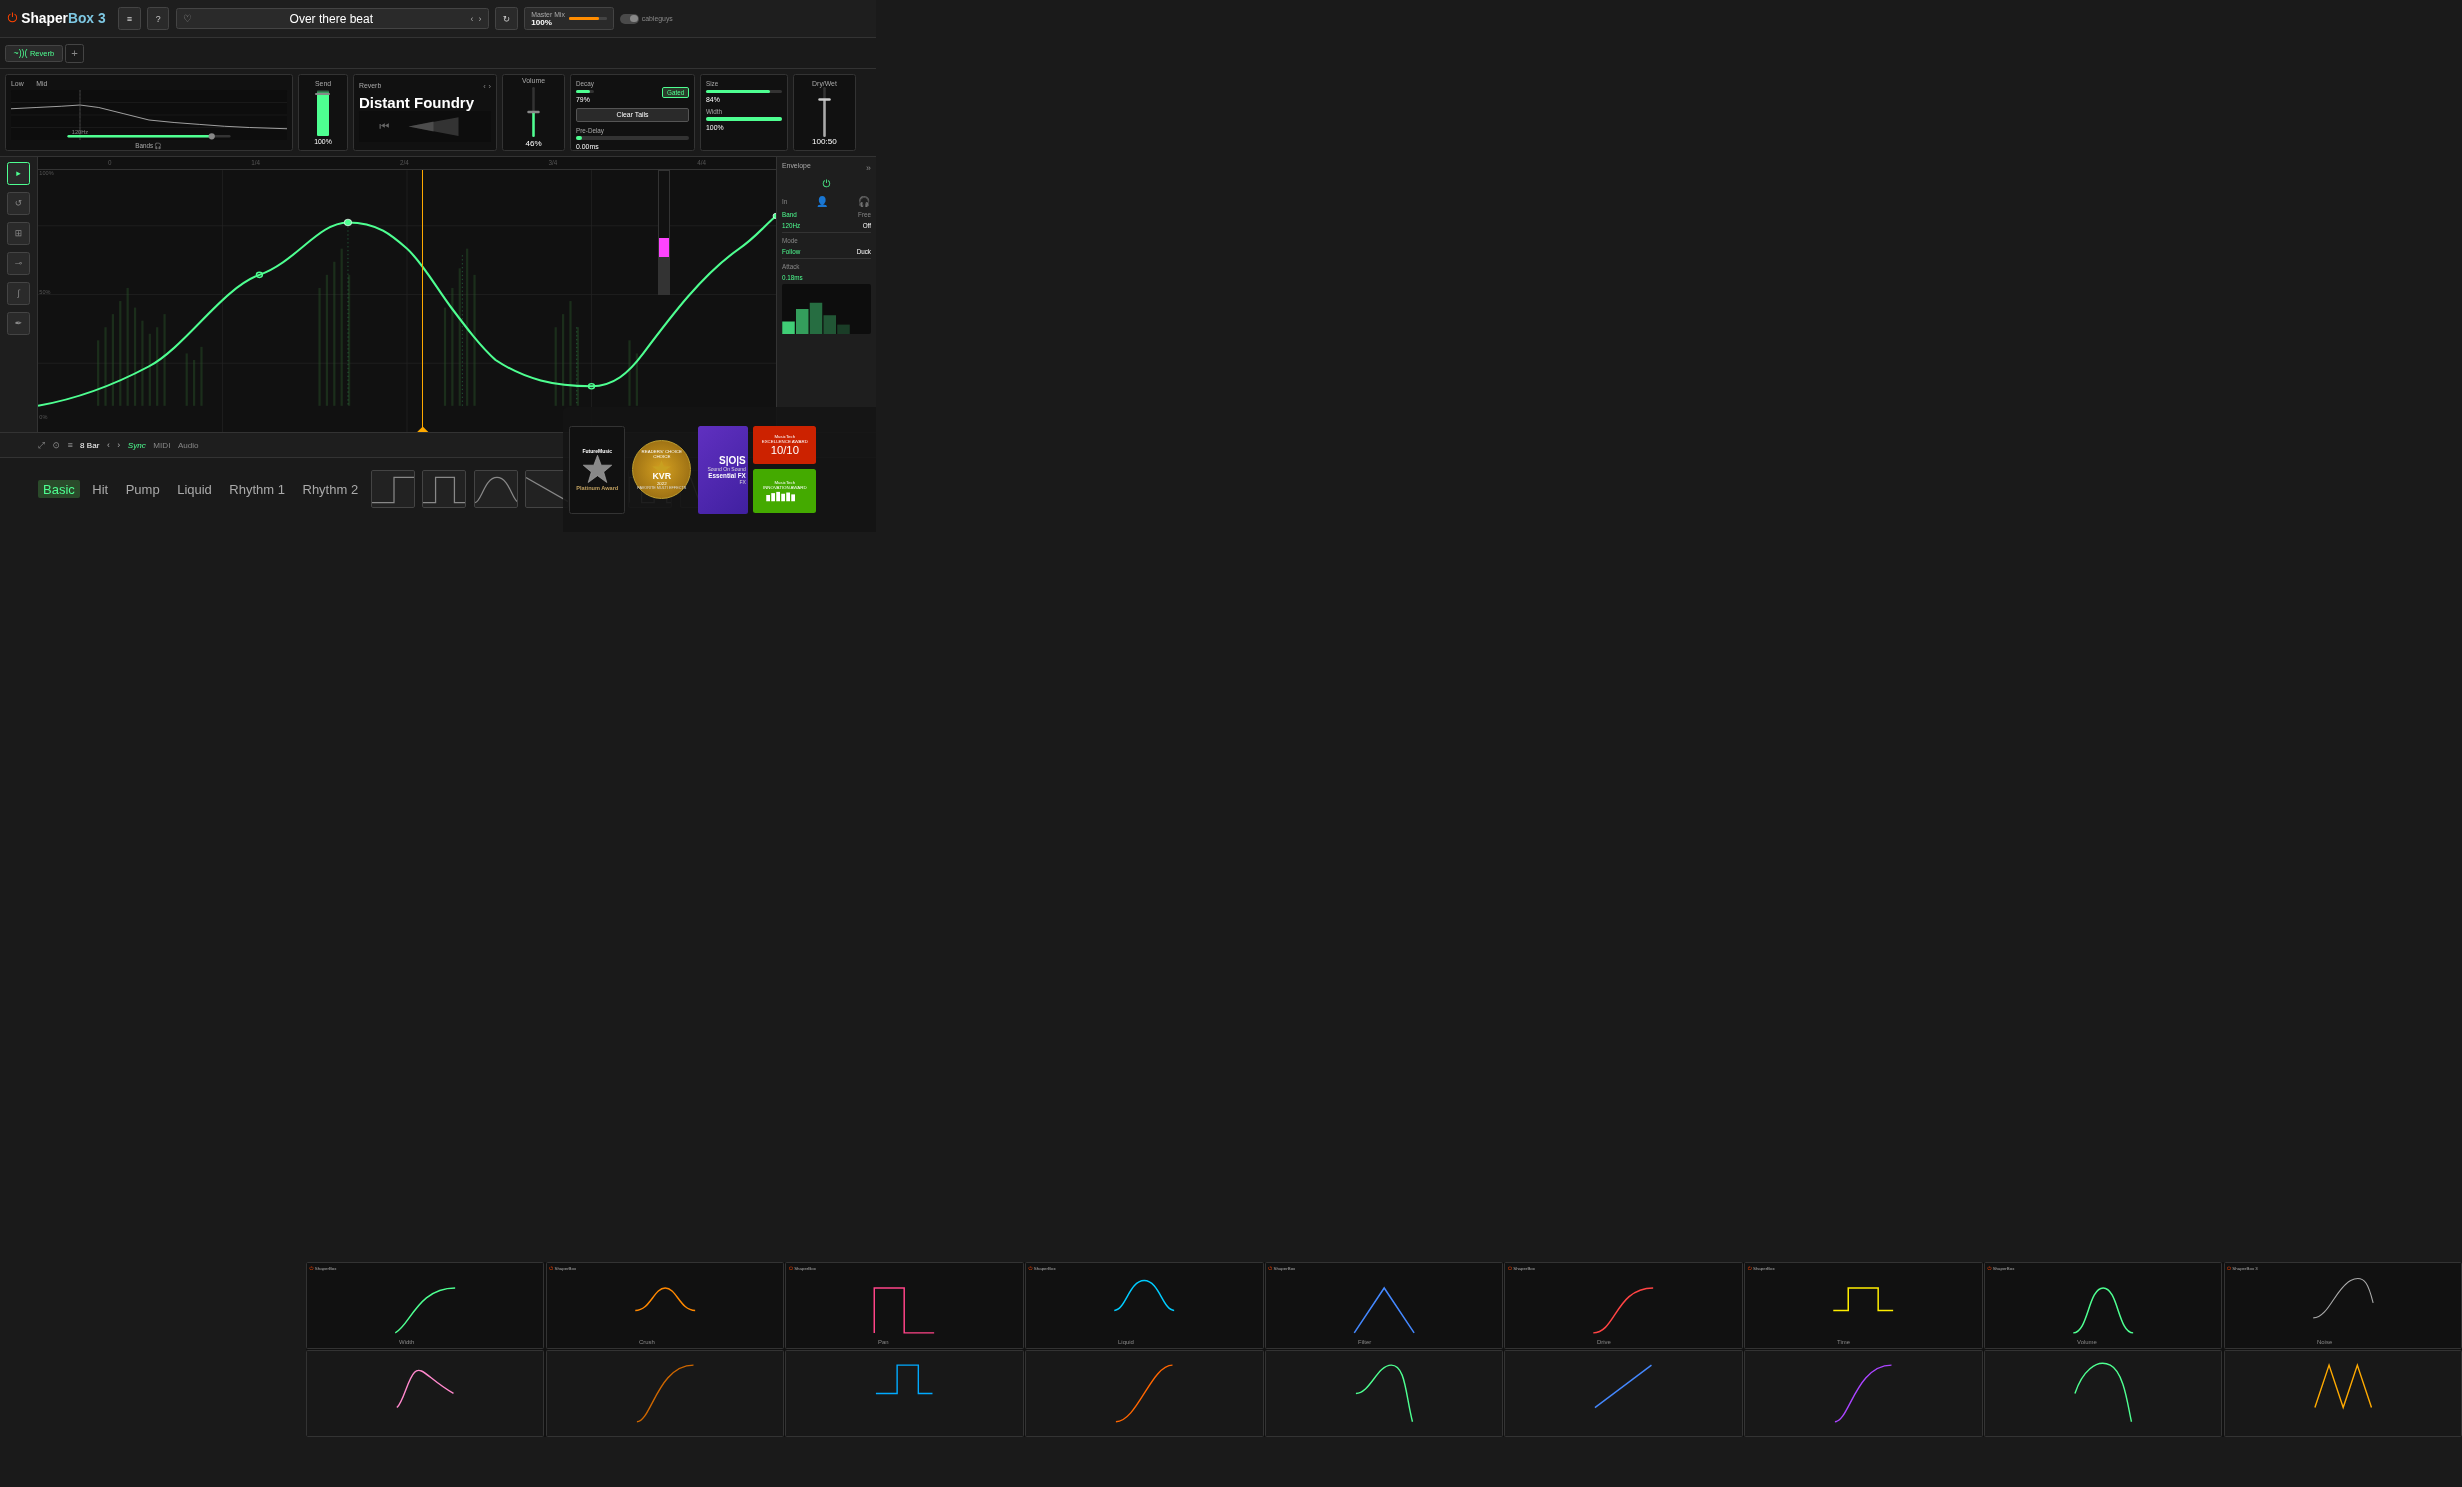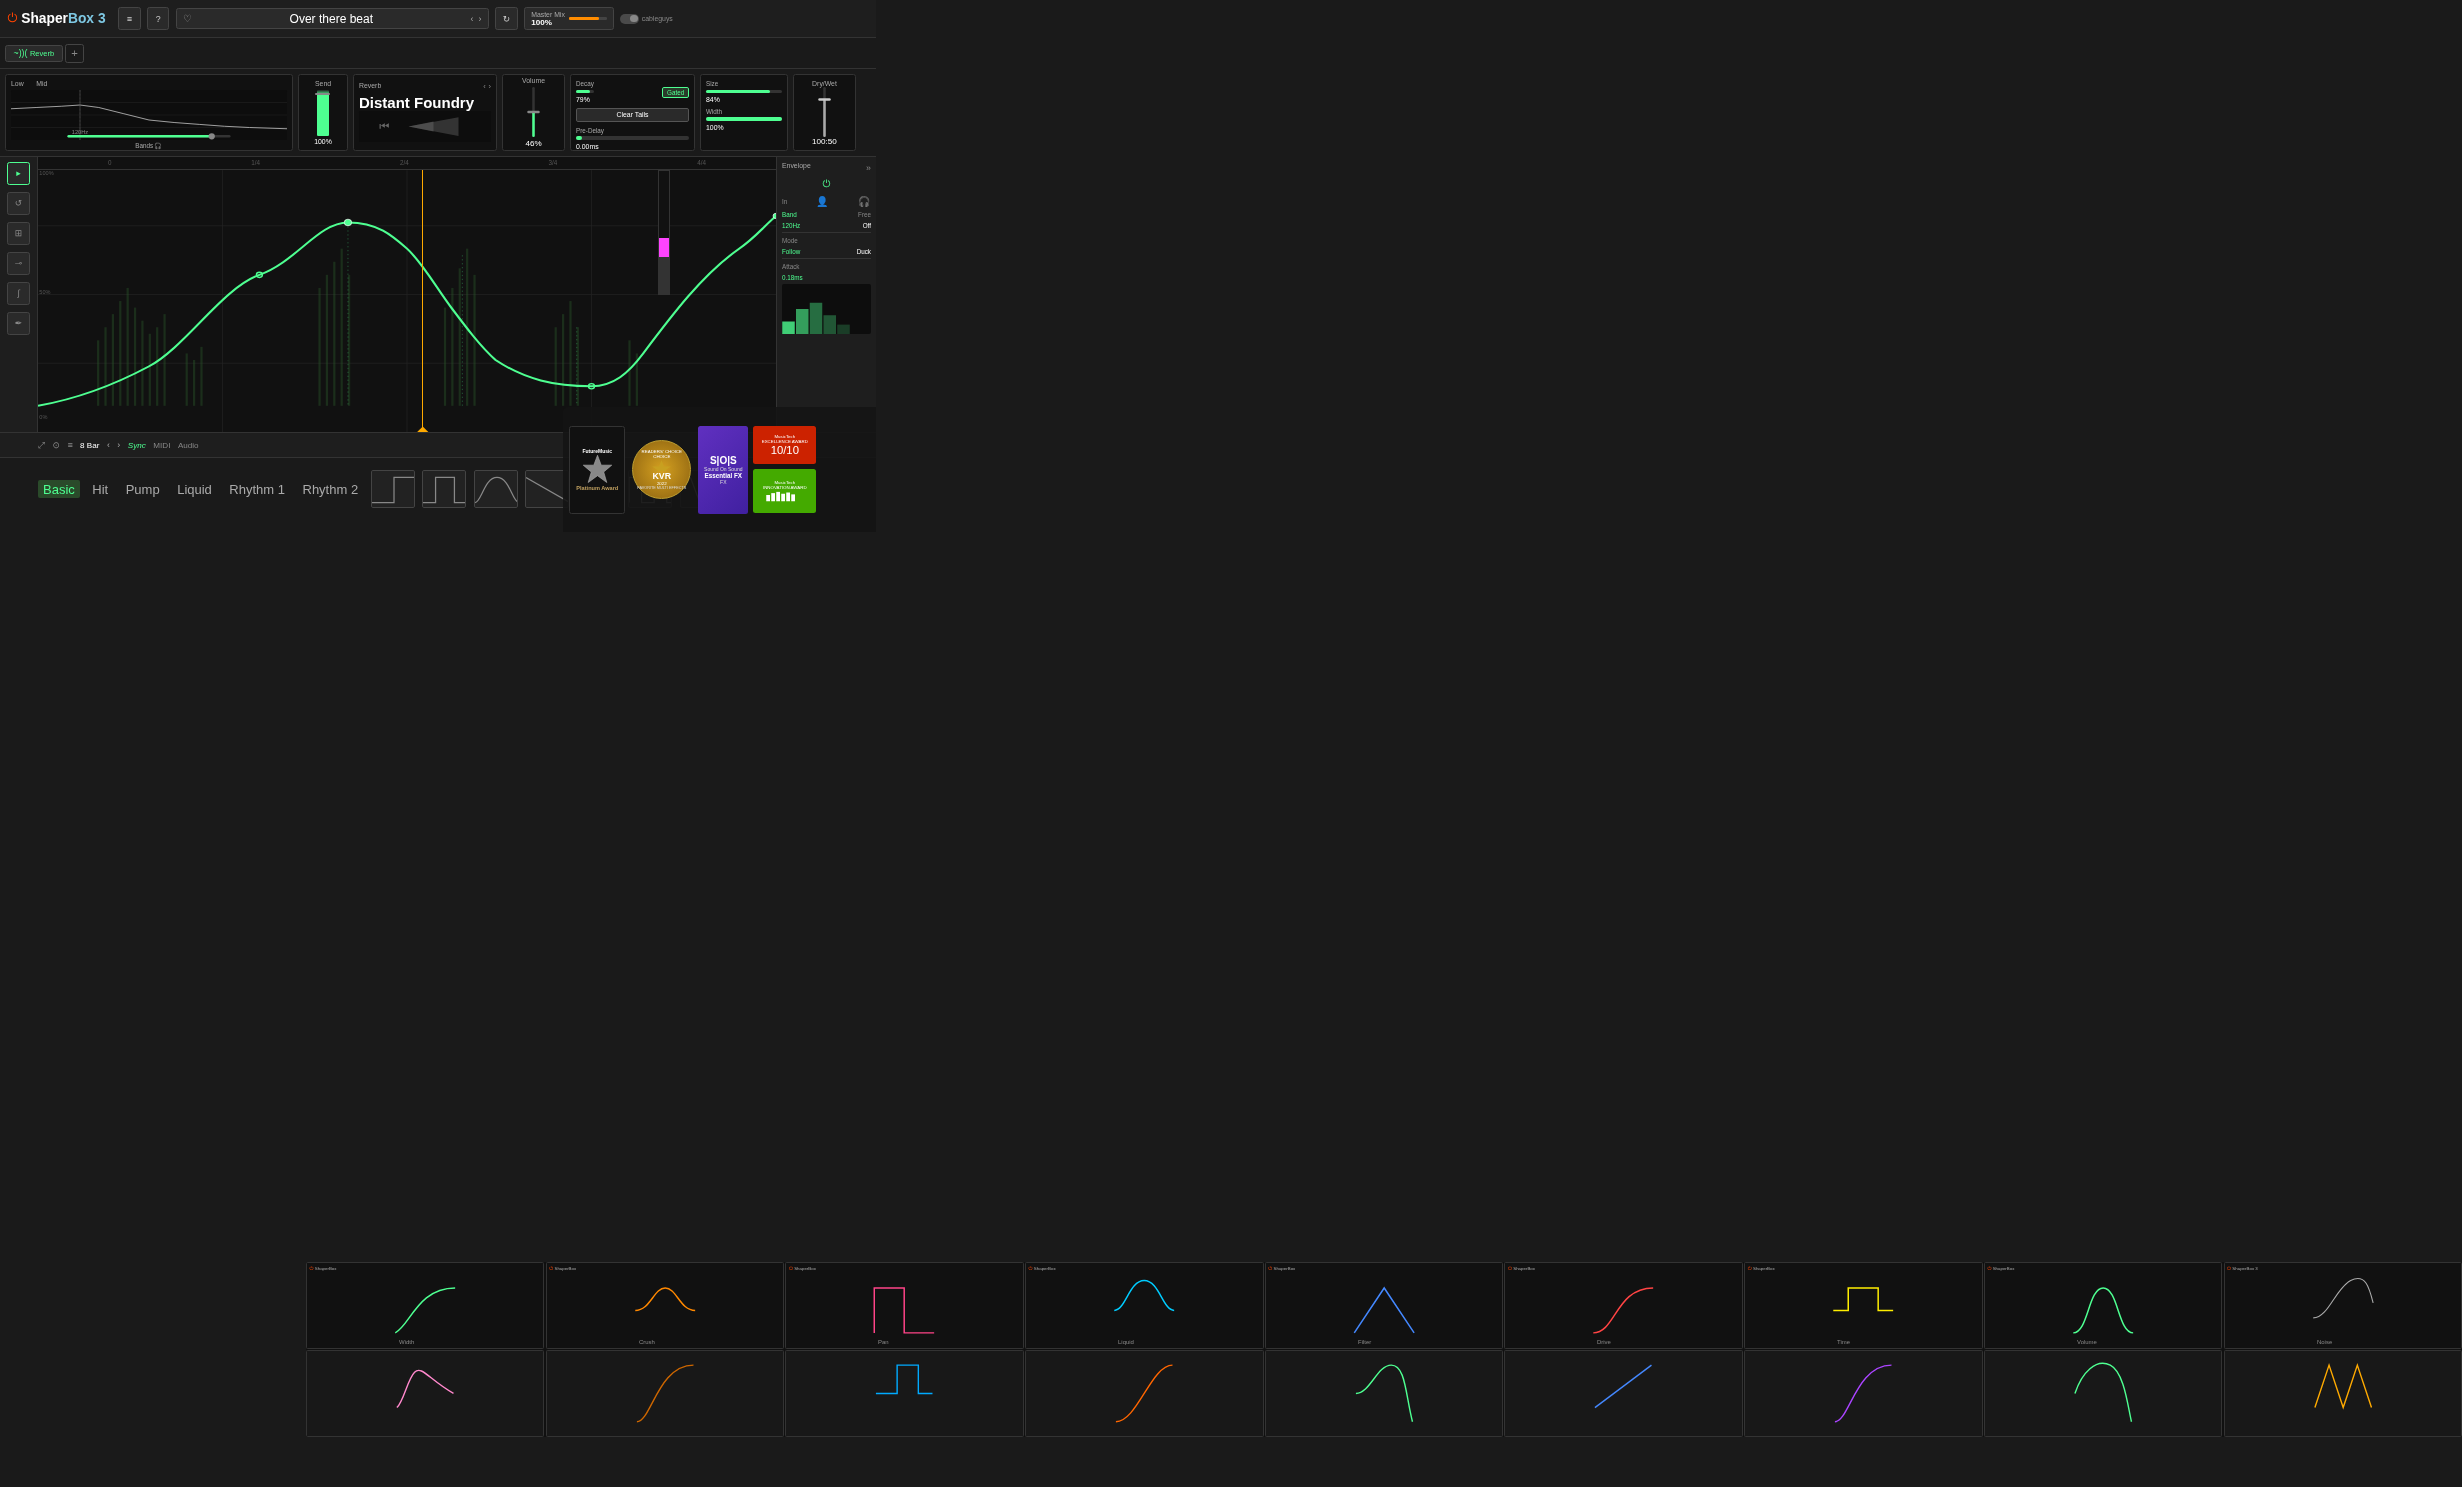--- a/index.html
+++ b/index.html
@@ -579,21 +579,21 @@
     .kvr-text { color: #fff; font-size: 4.4px; }
     .kvr-big { color: #fff; font-size: 8.8px; font-weight: bold; }
     .kvr-sub { color: #ddd; font-size: 3.8px; }
     .award-sos {
       background: linear-gradient(135deg, #6030c0, #4020a0);
       border-radius: 2.5px;
       width: 50px;
       height: 88px;
       display: flex;
       flex-direction: column;
-      align-items: center;
+      align-items: flex-end;
       justify-content: center;
       padding: 2.5px;
     }
     .sos-logo { color: #fff; font-size: 10px; font-weight: bold; }
     .sos-label { color: #ddd; font-size: 5px; }
     .sos-essential { color: #fff; font-size: 6.3px; font-weight: bold; }
     .award-mt1 {
       background: #cc2200;
       border-radius: 2.5px;
       width: 63px;

